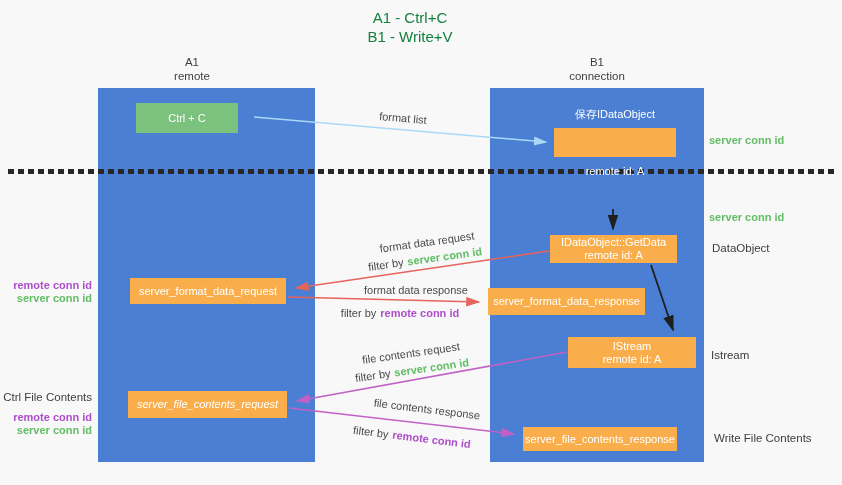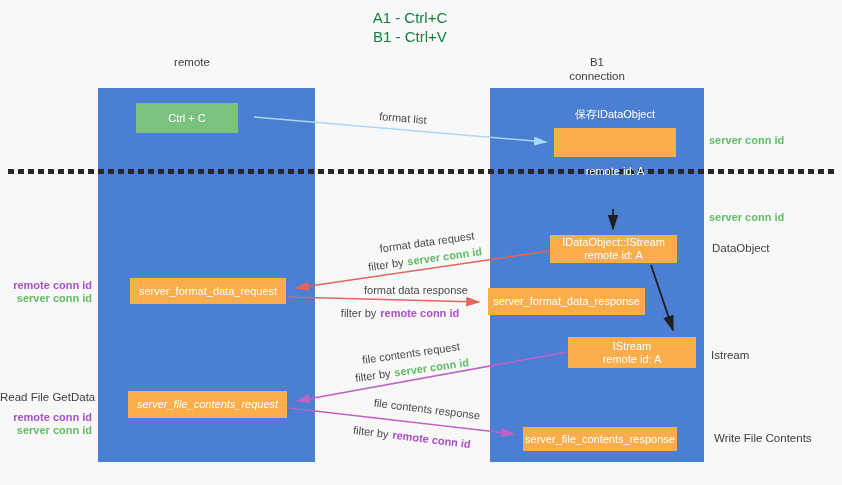--- a/index.html
+++ b/index.html
@@ -25,24 +25,25 @@
   .p{color:#ad4fc9;font-weight:bold;}
   .plain{font-weight:normal;color:#3d3d3d;}
 </style>
 </head>
 <body>
 
 <div class="canvas">
 
   <div class="title">
     <div>A1 - Ctrl+C</div>
-    <div>B1 - Ctrl+V</div>
+    <div>B1 - Write+V</div>
   </div>
 
   <div class="lane-header" style="left:132px;top:55px;">
+    <div>A1</div>
     <div>remote</div>
   </div>
   <div class="lane-header" style="left:537px;top:55px;">
     <div>B1</div>
     <div>connection</div>
   </div>
 
   <div class="lane" style="left:98px;width:217px;"></div>
   <div class="lane" style="left:490px;width:214px;"></div>
 
@@ -76,21 +77,21 @@
     <div>Ctrl + C</div>
   </div>
 
   <div class="node orange-box" style="left:554px;top:128px;width:122px;height:29px;gap:44px;">
     <div>保存IDataObject</div>
     <div>remote id: A</div>
   </div>
 
 
   <div class="node orange-box" style="left:550px;top:235px;width:127px;height:28px;">
-    <div>IDataObject::IStream</div>
+    <div>IDataObject::GetData</div>
     <div>remote id: A</div>
   </div>
 
   <div class="node orange-box" style="left:130px;top:278px;width:156px;height:26px;">
     <div>server_format_data_request</div>
   </div>
 
   <div class="node orange-box" style="left:488px;top:288px;width:157px;height:27px;">
     <div>server_format_data_response</div>
   </div>
@@ -158,20 +159,20 @@
   </div>
   <div class="side-note" style="left:714px;top:432px;">
     <span>Write File Contents</span>
   </div>
 
   <div class="left-note" style="top:279px;">
     <div class="p">remote conn id</div>
     <div class="g">server conn id</div>
   </div>
   <div class="left-note plain" style="top:391px;font-size:11.5px;">
-    <span>Read File GetData</span>
+    <span>Ctrl File Contents</span>
   </div>
   <div class="left-note" style="top:411px;">
     <div class="p">remote conn id</div>
     <div class="g">server conn id</div>
   </div>
 
 </div>
 
 </body></html>

